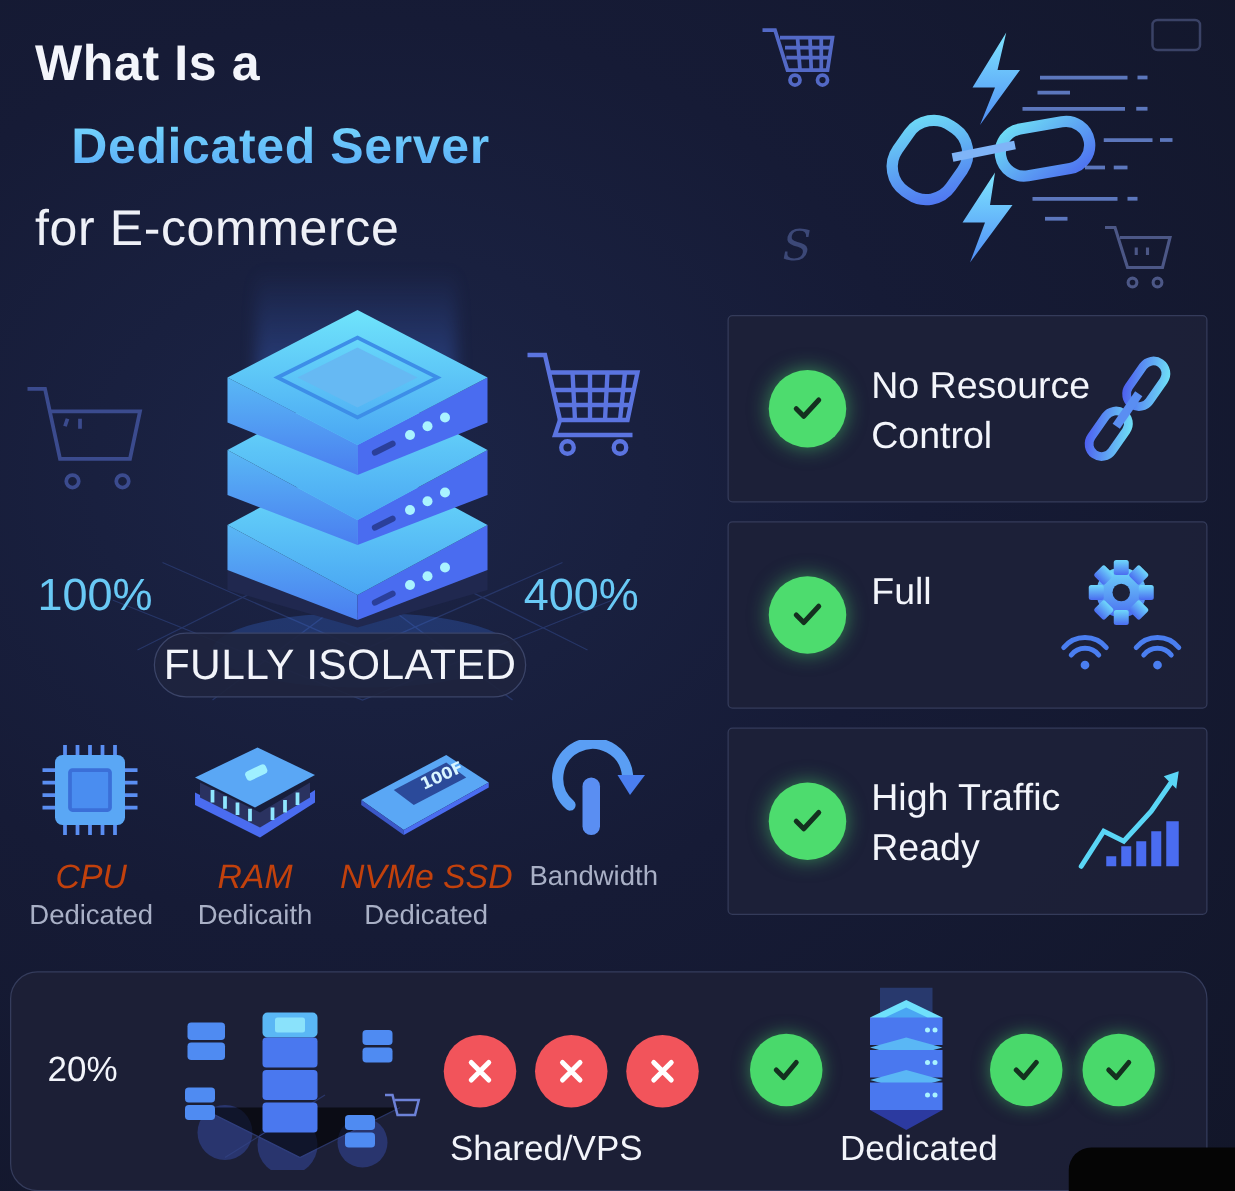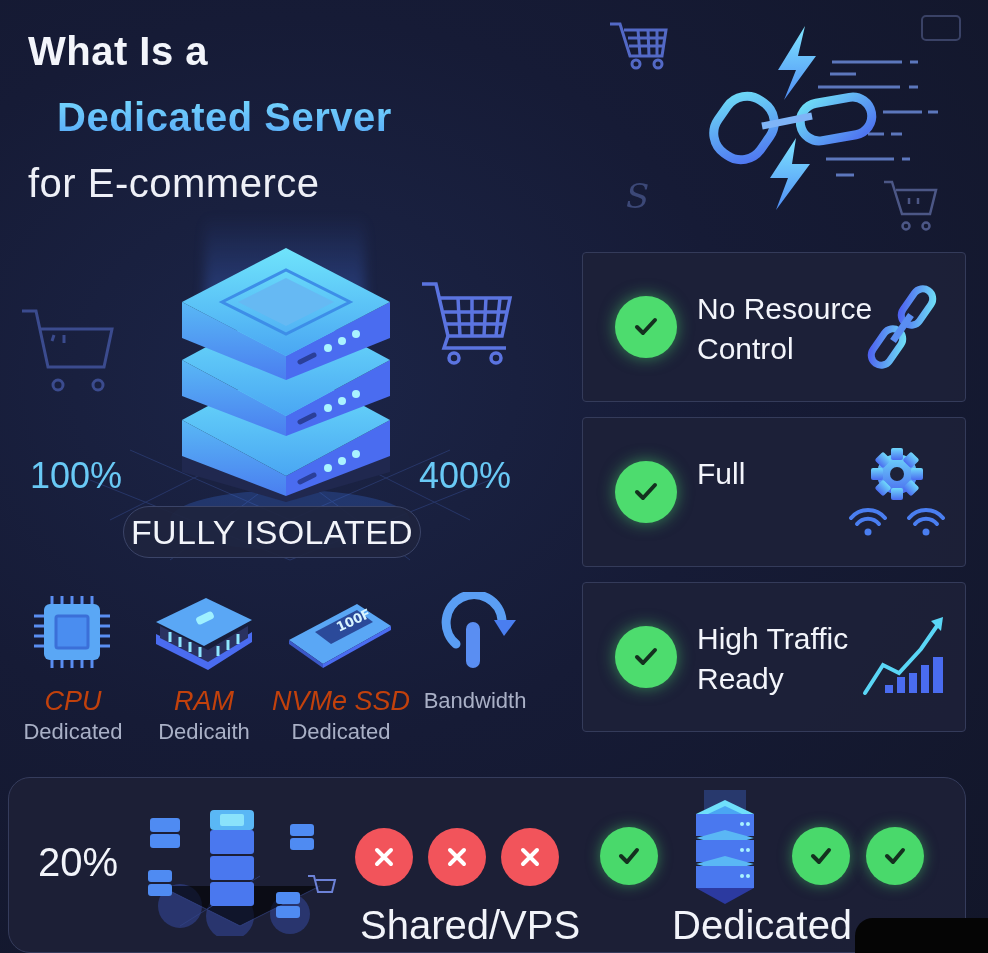--- a/index.html
+++ b/index.html
@@ -28,21 +28,21 @@
 
   .card { left: 582px; width: 384px; height: 150px; border-radius: 4px; background: rgba(29,33,56,0.92); border: 1px solid #343b5a; }
   .card .check { position: absolute; left: 32px; top: 43px; width: 62px; height: 62px; border-radius: 50%; background: #4ddc6e; box-shadow: 0 0 16px rgba(77,220,110,0.55); display: flex; align-items: center; justify-content: center; }
   .card .txt { position: absolute; left: 114px; top: 36px; font-size: 30px; line-height: 40px; color: #f3f5fb; }
   .card .ico { position: absolute; right: 16px; top: 30px; width: 90px; height: 90px; }
 
   .bottom { left: 8px; top: 777px; width: 958px; height: 176px; border-radius: 22px; background: rgba(28,32,55,0.95); border: 1px solid #353c5c; }
   .circ { width: 58px; height: 58px; border-radius: 50%; display: flex; align-items: center; justify-content: center; }
   .circ.x { background: #f2545b; }
   .circ.ok { background: #49d96b; box-shadow: 0 0 14px rgba(73,217,107,0.5); }
-  .lbl-b { font-size: 40px; color: #f2f4fa; text-align: right; }
+  .lbl-b { font-size: 28px; color: #f2f4fa; text-align: right; }
   .corner-black { left: 855px; top: 918px; width: 140px; height: 40px; background: #050505; border-top-left-radius: 18px; }
 </style>
 </head>
 <body>
 
 <div class="abs title">
   <div class="l1">What Is a</div>
   <div class="l2">Dedicated Server</div>
   <div class="l3">for E-commerce</div>
 </div>

